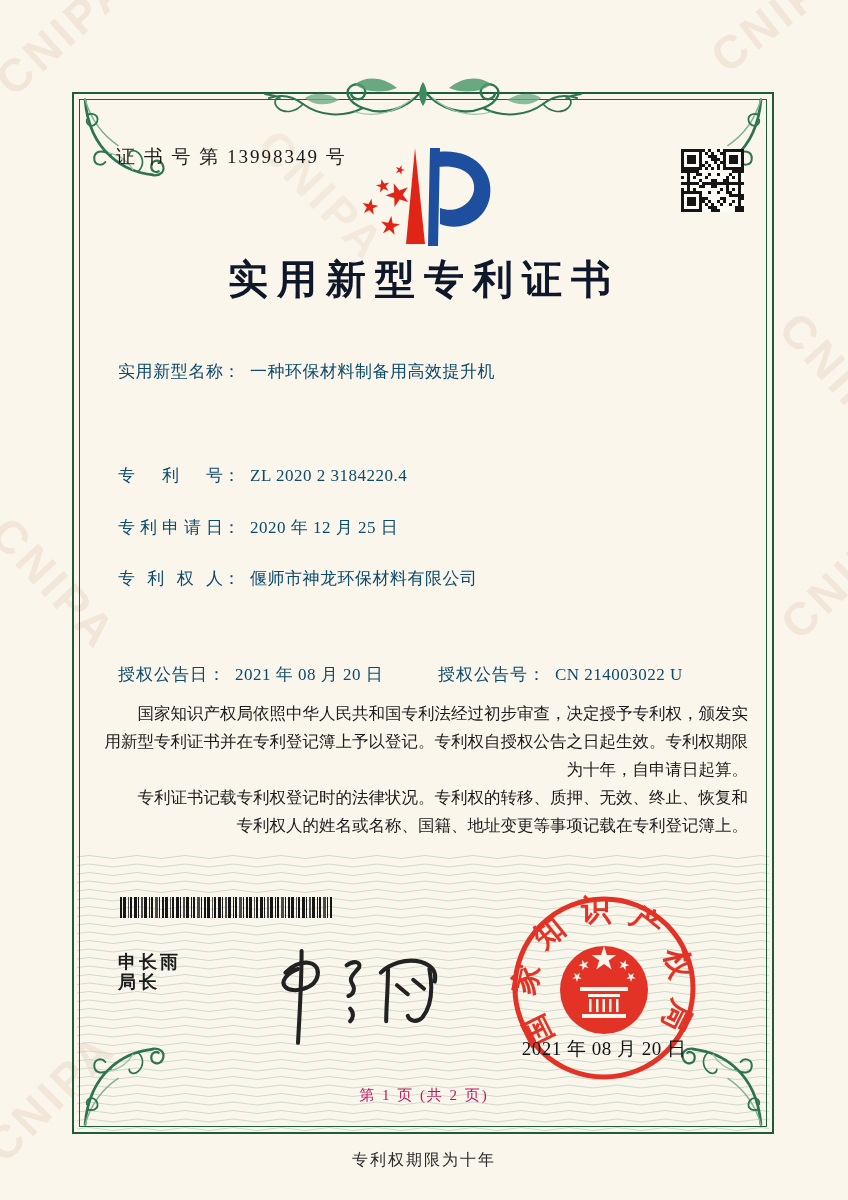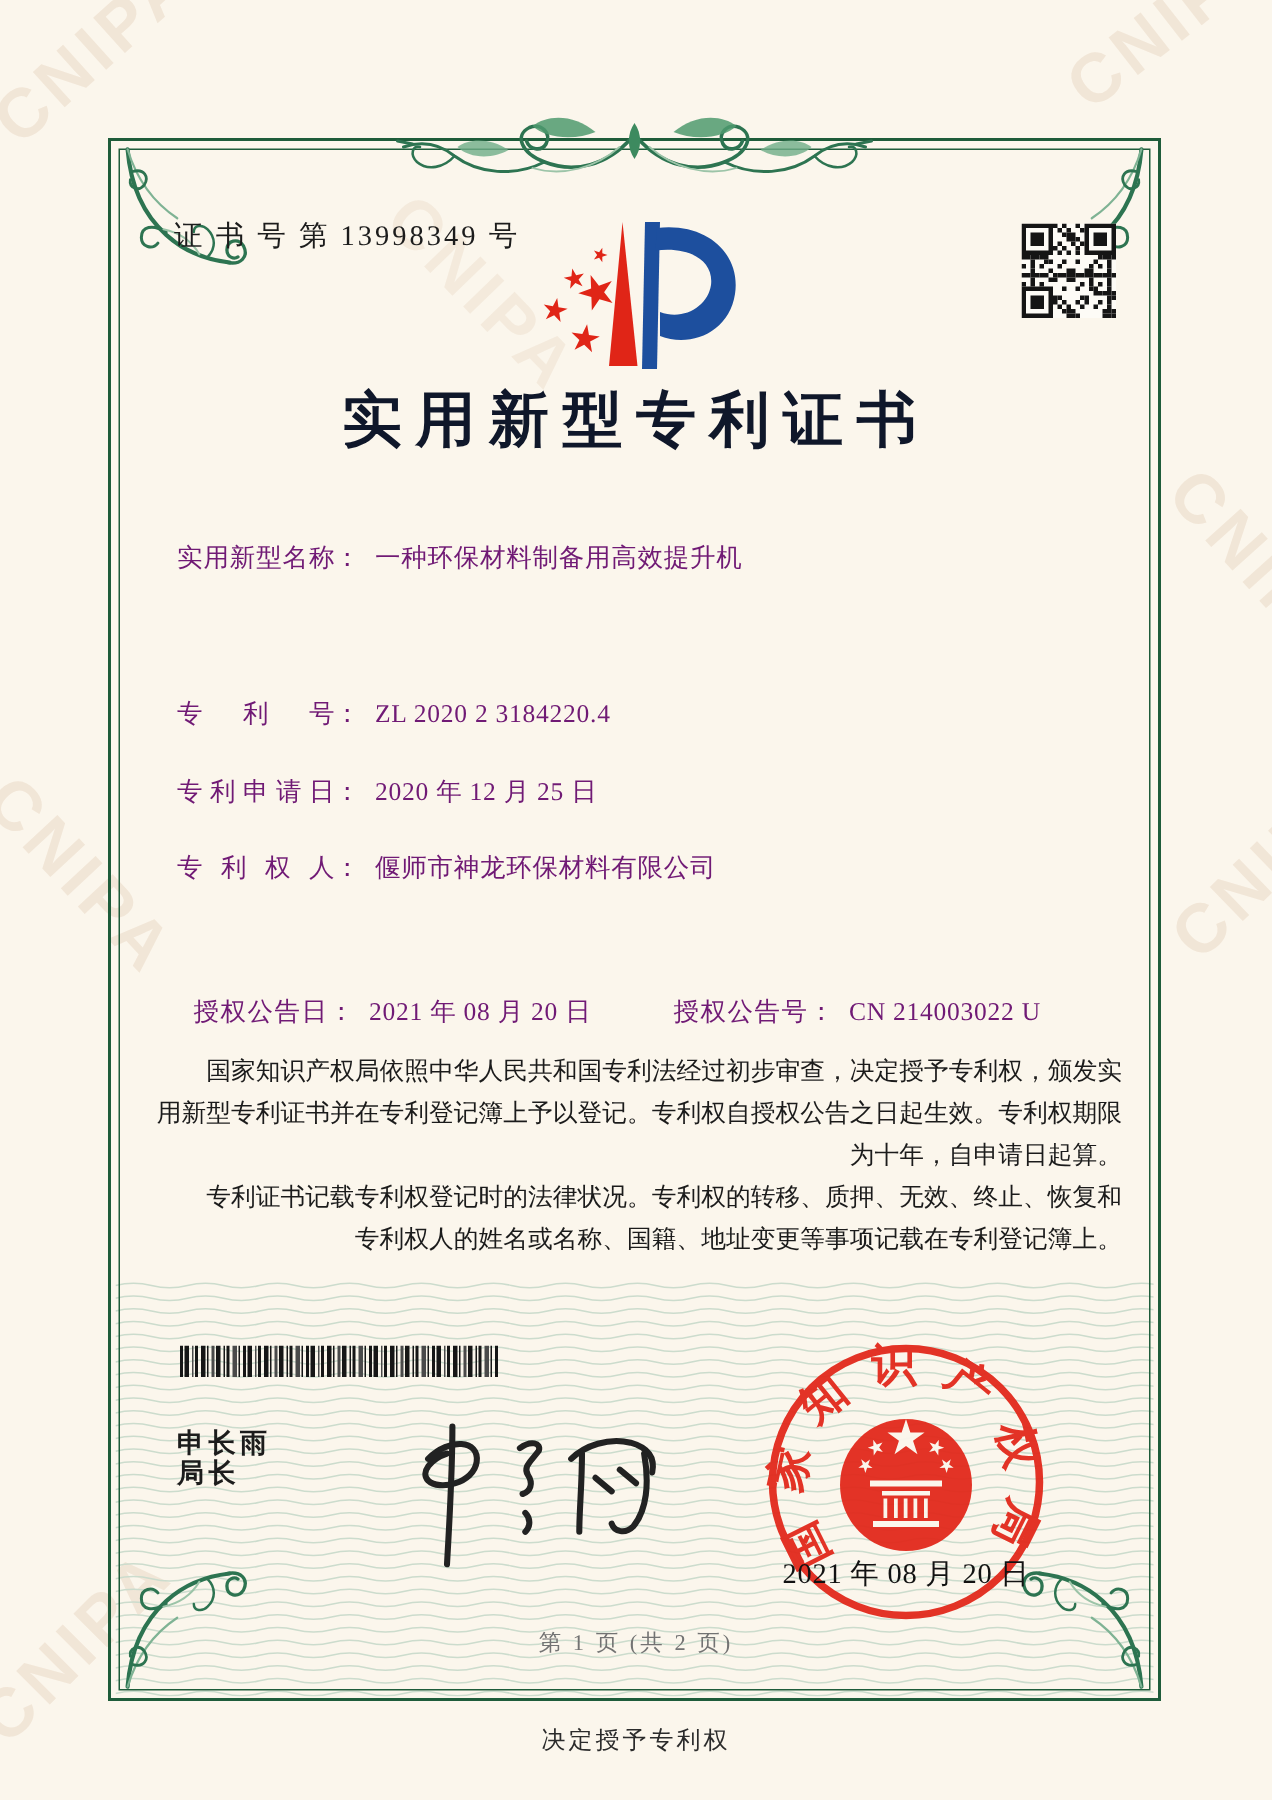--- a/index.html
+++ b/index.html
@@ -19,43 +19,43 @@
   .flourish{z-index:3;}
 
   
   .cert-no{left:116px;top:144px;font-size:19px;letter-spacing:2px;color:#1c1c1c;z-index:4;}
   .logo{left:350px;top:140px;z-index:4;}
   .qr{left:681px;top:149px;z-index:4;}
   .title{left:0;right:0;top:252px;text-align:center;font-size:40px;font-weight:bold;
          letter-spacing:9px;color:#0f172a;z-index:4;}
 
   
-  .frow{position:absolute;left:118px;font-size:17px;color:#701a75;z-index:4;white-space:nowrap;}
+  .frow{position:absolute;left:118px;font-size:17px;color:#0c4a6e;z-index:4;white-space:nowrap;}
   .flabel{display:inline-block;width:105px;text-align:justify;text-align-last:justify;vertical-align:top;}
-  .flabel.plain{width:auto;text-align:right;text-align-last:auto;letter-spacing:1px;margin-left:11px;}
+  .flabel.plain{width:auto;text-align:right;text-align-last:auto;letter-spacing:1px;}
   .fcolon{display:inline-block;margin-right:10px;}
   .fvalue{letter-spacing:0.5px;}
   .grant-col2{position:absolute;left:320px;top:0;white-space:nowrap;}
 
   
   .legal{left:98px;top:700px;width:650px;font-size:16.5px;line-height:28px;color:#1b1b1b;z-index:4;text-align:right;}
   .legal p{margin:0;text-indent:2em;}
 
   
   .waves{left:77px;top:854px;z-index:1;}
   .barcode{left:120px;top:897px;z-index:4;}
   .officer{font-family:"Liberation Sans","DejaVu Sans",sans-serif;font-size:18px;
            letter-spacing:3px;color:#1c1c1c;z-index:4;font-weight:bold;}
   .officer-title{left:118px;top:970px;}
   .officer-name{left:118px;top:950px;}
   .signature{left:252px;top:942px;z-index:4;}
   .seal{left:509px;top:893px;z-index:5;opacity:.95;}
   .seal-date{left:509px;top:1036px;width:190px;text-align:center;font-size:19px;
              letter-spacing:0.5px;color:#121212;z-index:6;white-space:nowrap;}
-  .page-num{left:0;right:0;top:1086px;text-align:center;font-size:15px;letter-spacing:2px;color:#737373;z-index:4;}
+  .page-num{left:0;right:0;top:1086px;text-align:center;font-size:15px;letter-spacing:2px;color:#be185d;z-index:4;}
   .note{left:0;right:0;top:1150px;text-align:center;font-size:16px;letter-spacing:2px;color:#2b2b2b;z-index:4;}
 </style>
 </head>
 <body>
 
 <div class="page">
 
   <svg width="0" height="0" style="position:absolute">
     <defs>
       <polygon id="star5" points="0,-10 2.23,-3.07 9.51,-3.09 3.61,1.17 5.88,8.09 0,3.8 -5.88,8.09 -3.61,1.17 -9.51,-3.09 -2.23,-3.07"></polygon>
@@ -428,15 +428,15 @@
         <rect x="93.5" y="106" width="2.5" height="13"></rect>
         <rect x="100" y="106" width="2.5" height="13"></rect>
         <rect x="107" y="106" width="2.5" height="13"></rect>
         <rect x="73" y="121" width="44" height="4"></rect>
       </g>
     </g>
   </svg>
   <div class="abs seal-date">2021 年 08 月 20 日</div>
 
   <div class="abs page-num">第 1 页 (共 2 页)</div>
-  <div class="abs note">决定授予专利权</div>
+  <div class="abs note">专利权期限为十年</div>
 
 </div>
 
 </body></html>

